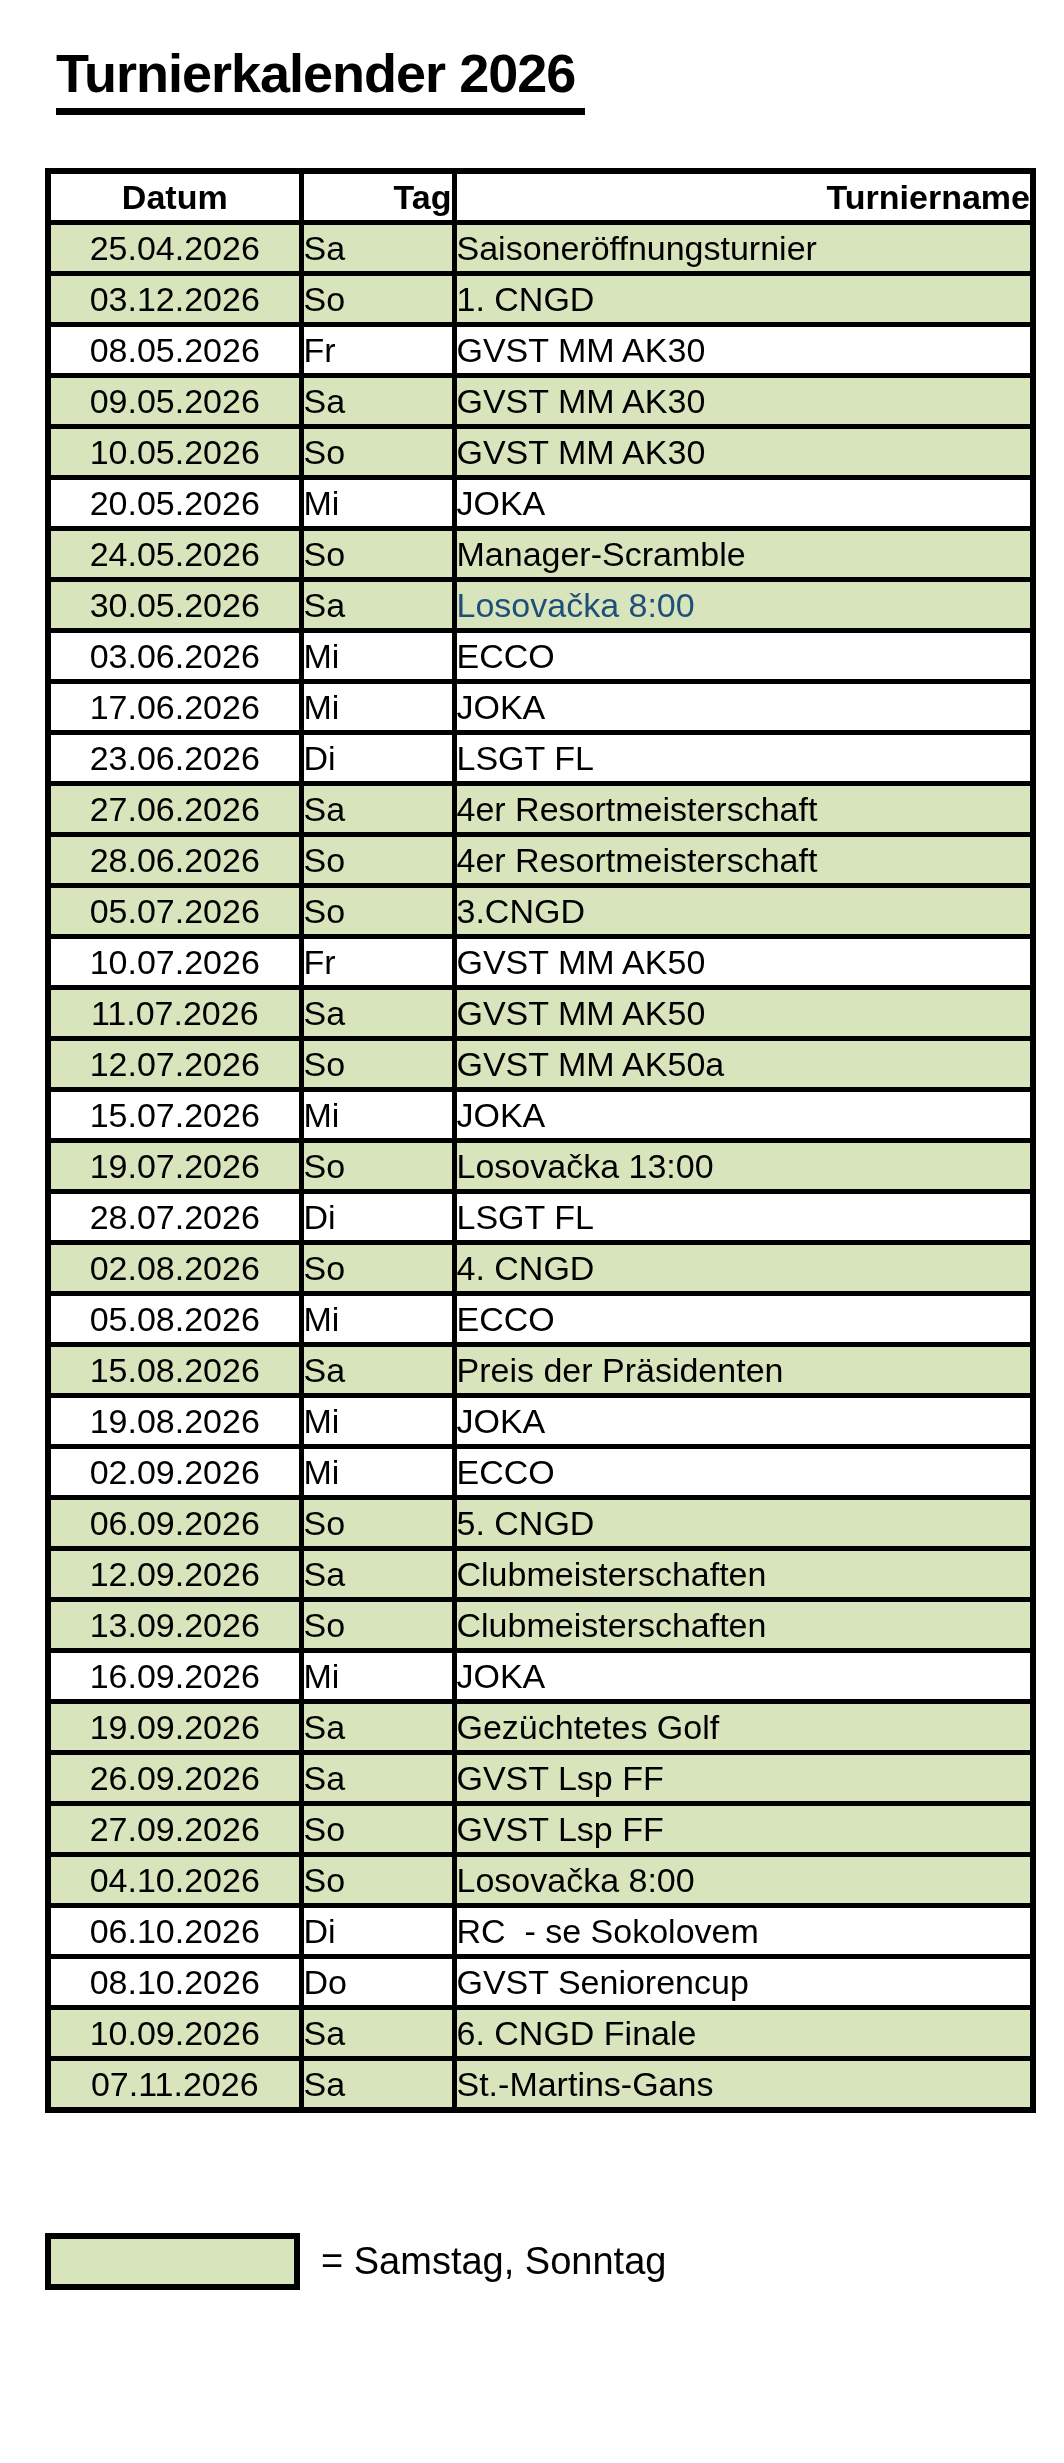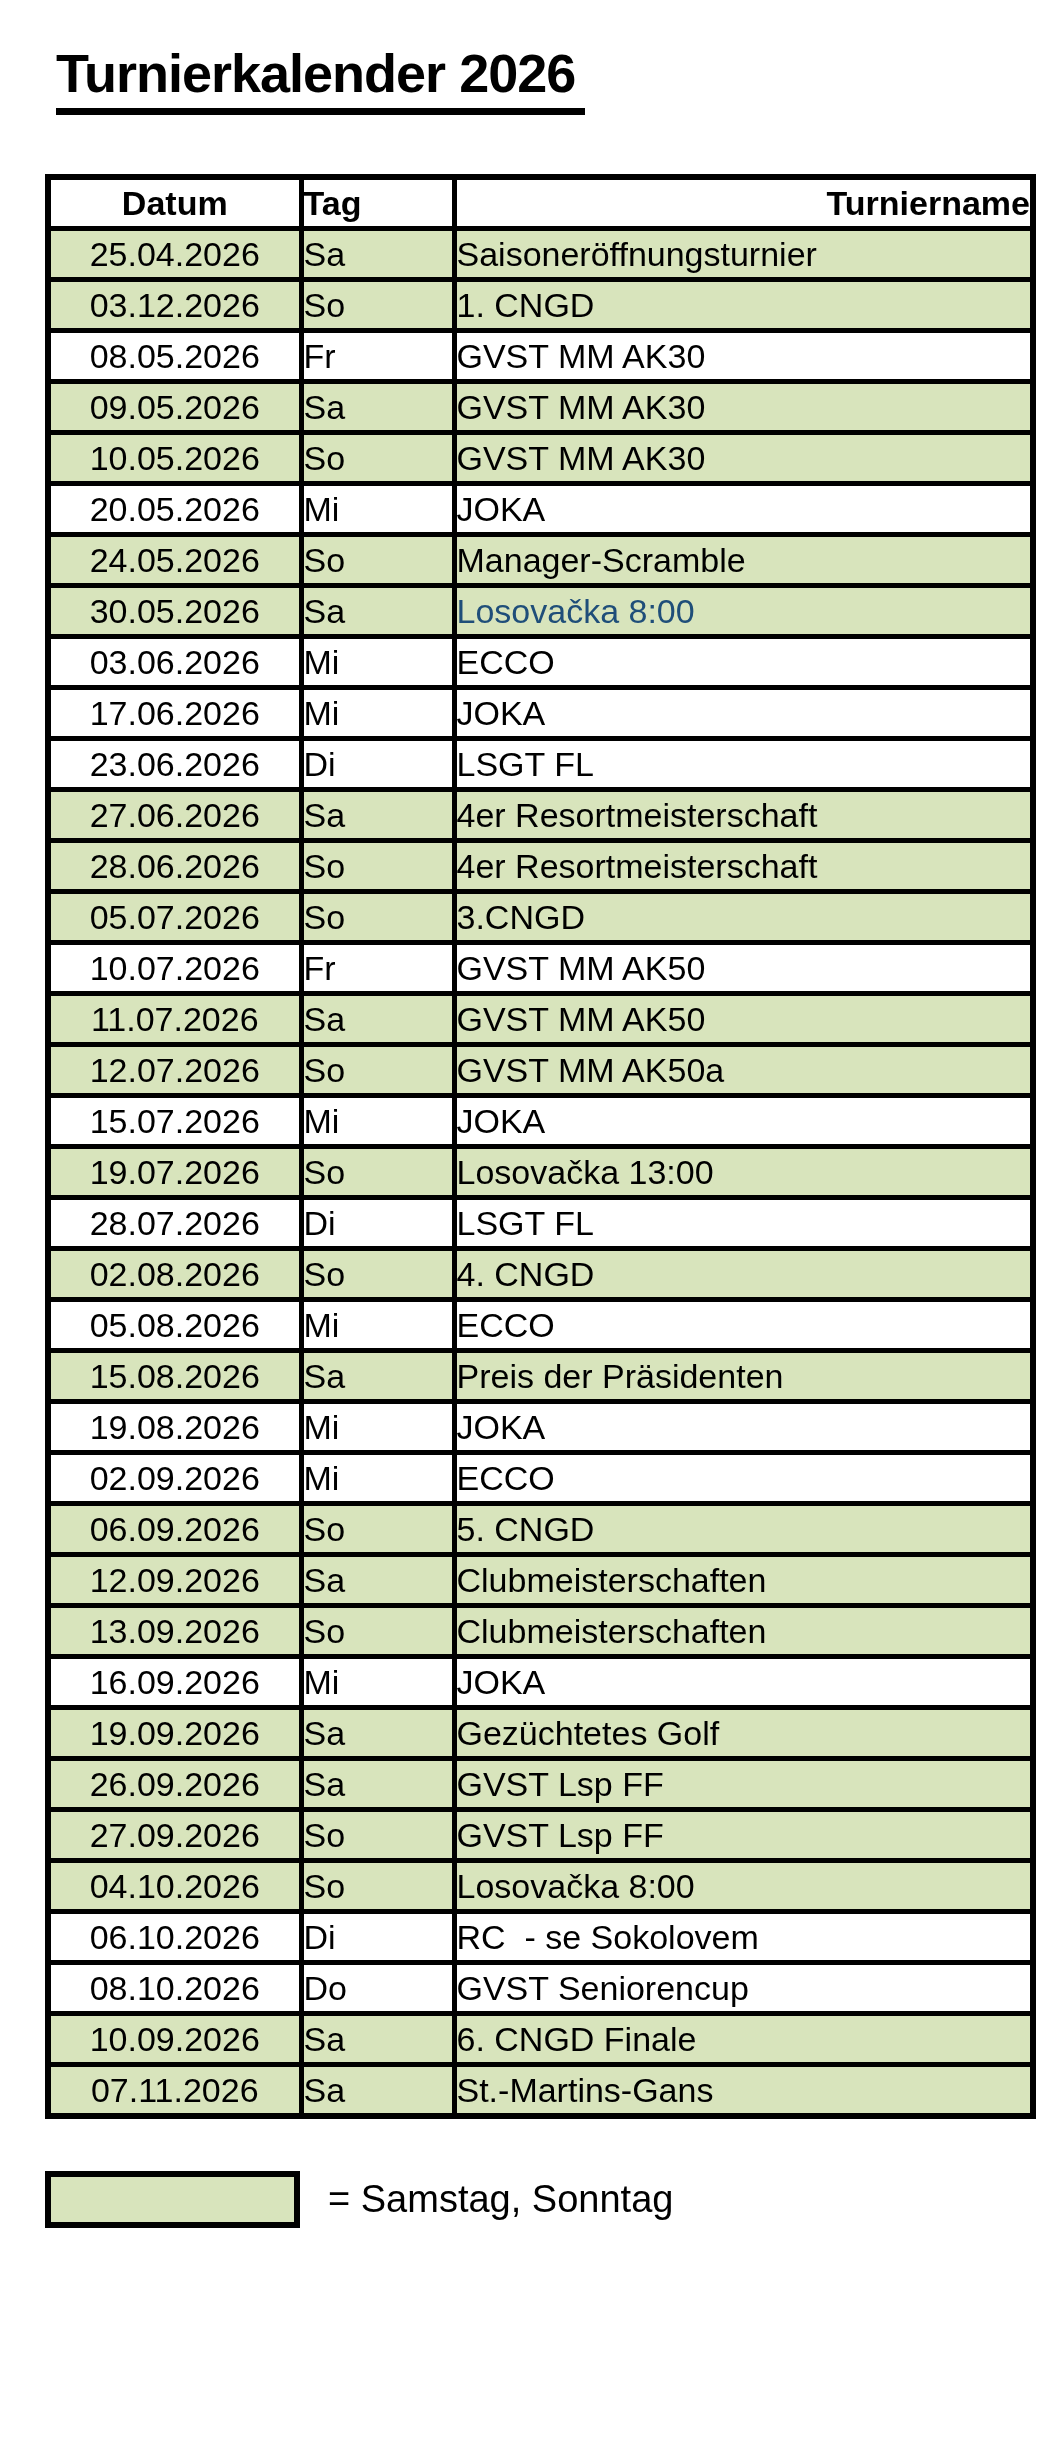--- a/index.html
+++ b/index.html
@@ -12,21 +12,21 @@
     color: #000000;
   }
   .page {
     position: relative;
     width: 1064px;
     min-height: 2463px;
     background: #ffffff;
   }
   .title {
     display: inline-block;
-    margin: 44px 0 6px 56px;
+    margin: 44px 0 0 56px;
     font-size: 54px;
     font-weight: bold;
     line-height: 1.1;
     letter-spacing: -1px;
     border-bottom: 7px solid #000;
     padding: 0 10px 5px 0;
   }
   table.cal {
     border-collapse: collapse;
     table-layout: fixed;
@@ -43,32 +43,32 @@
     white-space: pre;
     padding: 0;
     vertical-align: middle;
     background: #ffffff;
   }
   col.c-datum { width: 253px; }
   col.c-tag   { width: 153px; }
   col.c-name  { width: 579px; }
   table.cal th { font-weight: bold; }
   th.h-datum { text-align: center; padding-left: 10px; margin-left: 45px; }
-  th.h-tag   { text-align: left; margin-top: 28px; }
+  th.h-tag   { text-align: right; margin-top: 28px; }
   th.h-name  { text-align: right; padding-left: 10px; }
   td.datum { text-align: center; }
   td.tag   { text-align: left; }
   td.name  { text-align: left; padding-left: 10px; }
   tr.weekend td { background: var(--weekend-bg, #d8e4bc); }
   td.accent { color: var(--accent-text, #1f4e79); }
   .legend {
     display: flex;
     align-items: center;
-    margin: 52px 0 0 45px;
-    gap: 28px;
+    margin: 120px 0 0 45px;
+    gap: 21px;
   }
   .swatch {
     box-sizing: border-box;
     width: 255px;
     height: 57px;
     border: 6px solid #000;
     background: var(--weekend-bg, #d8e4bc);
   }
   .legend-label {
     font-size: 38px;

